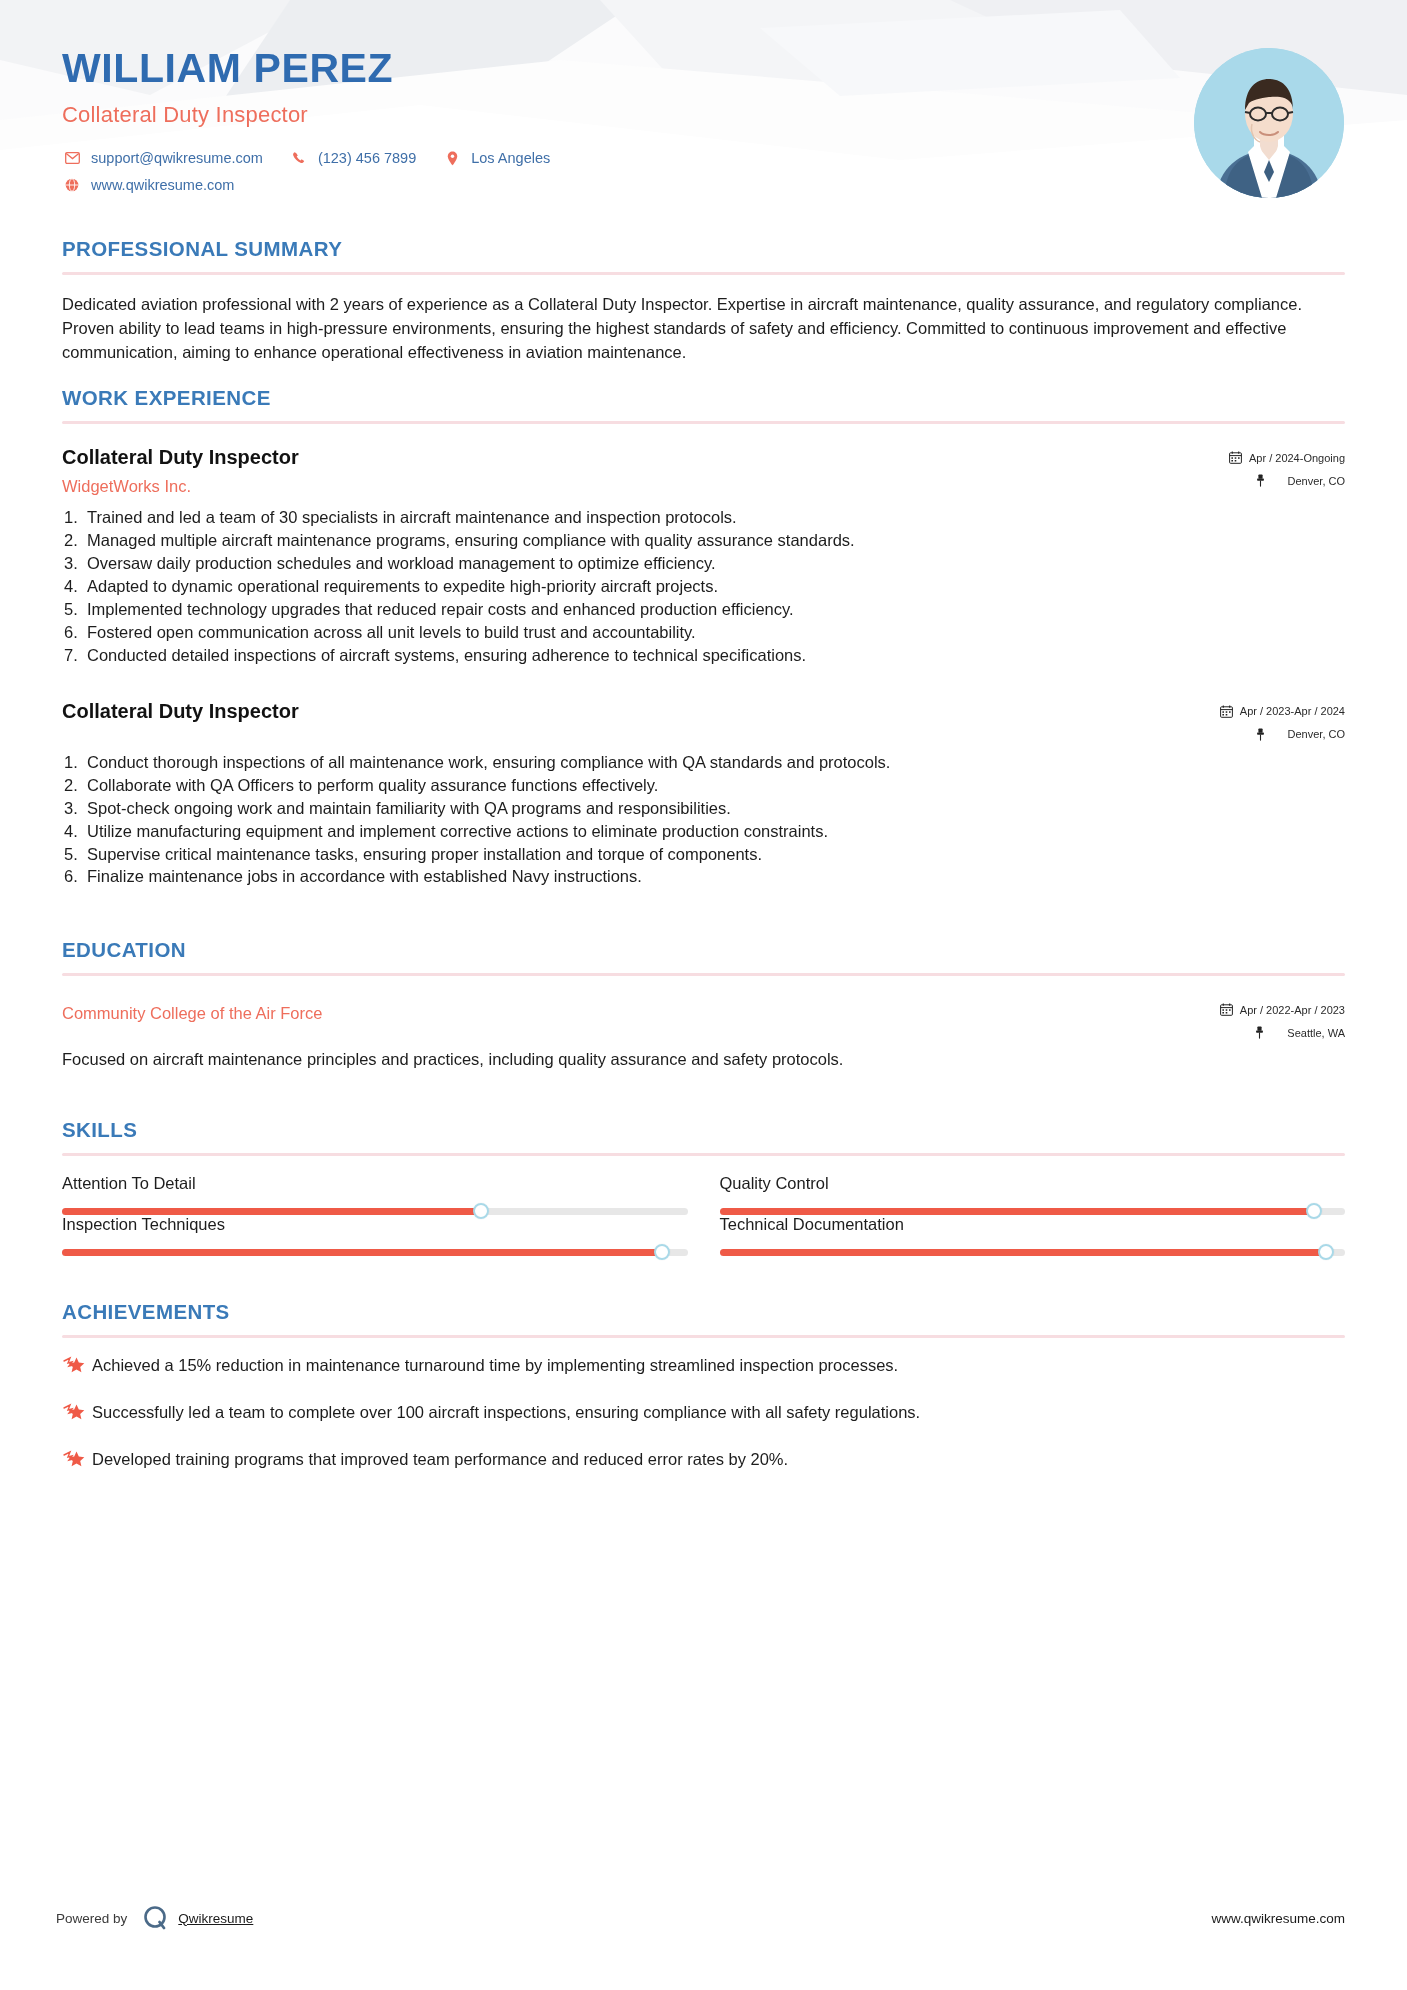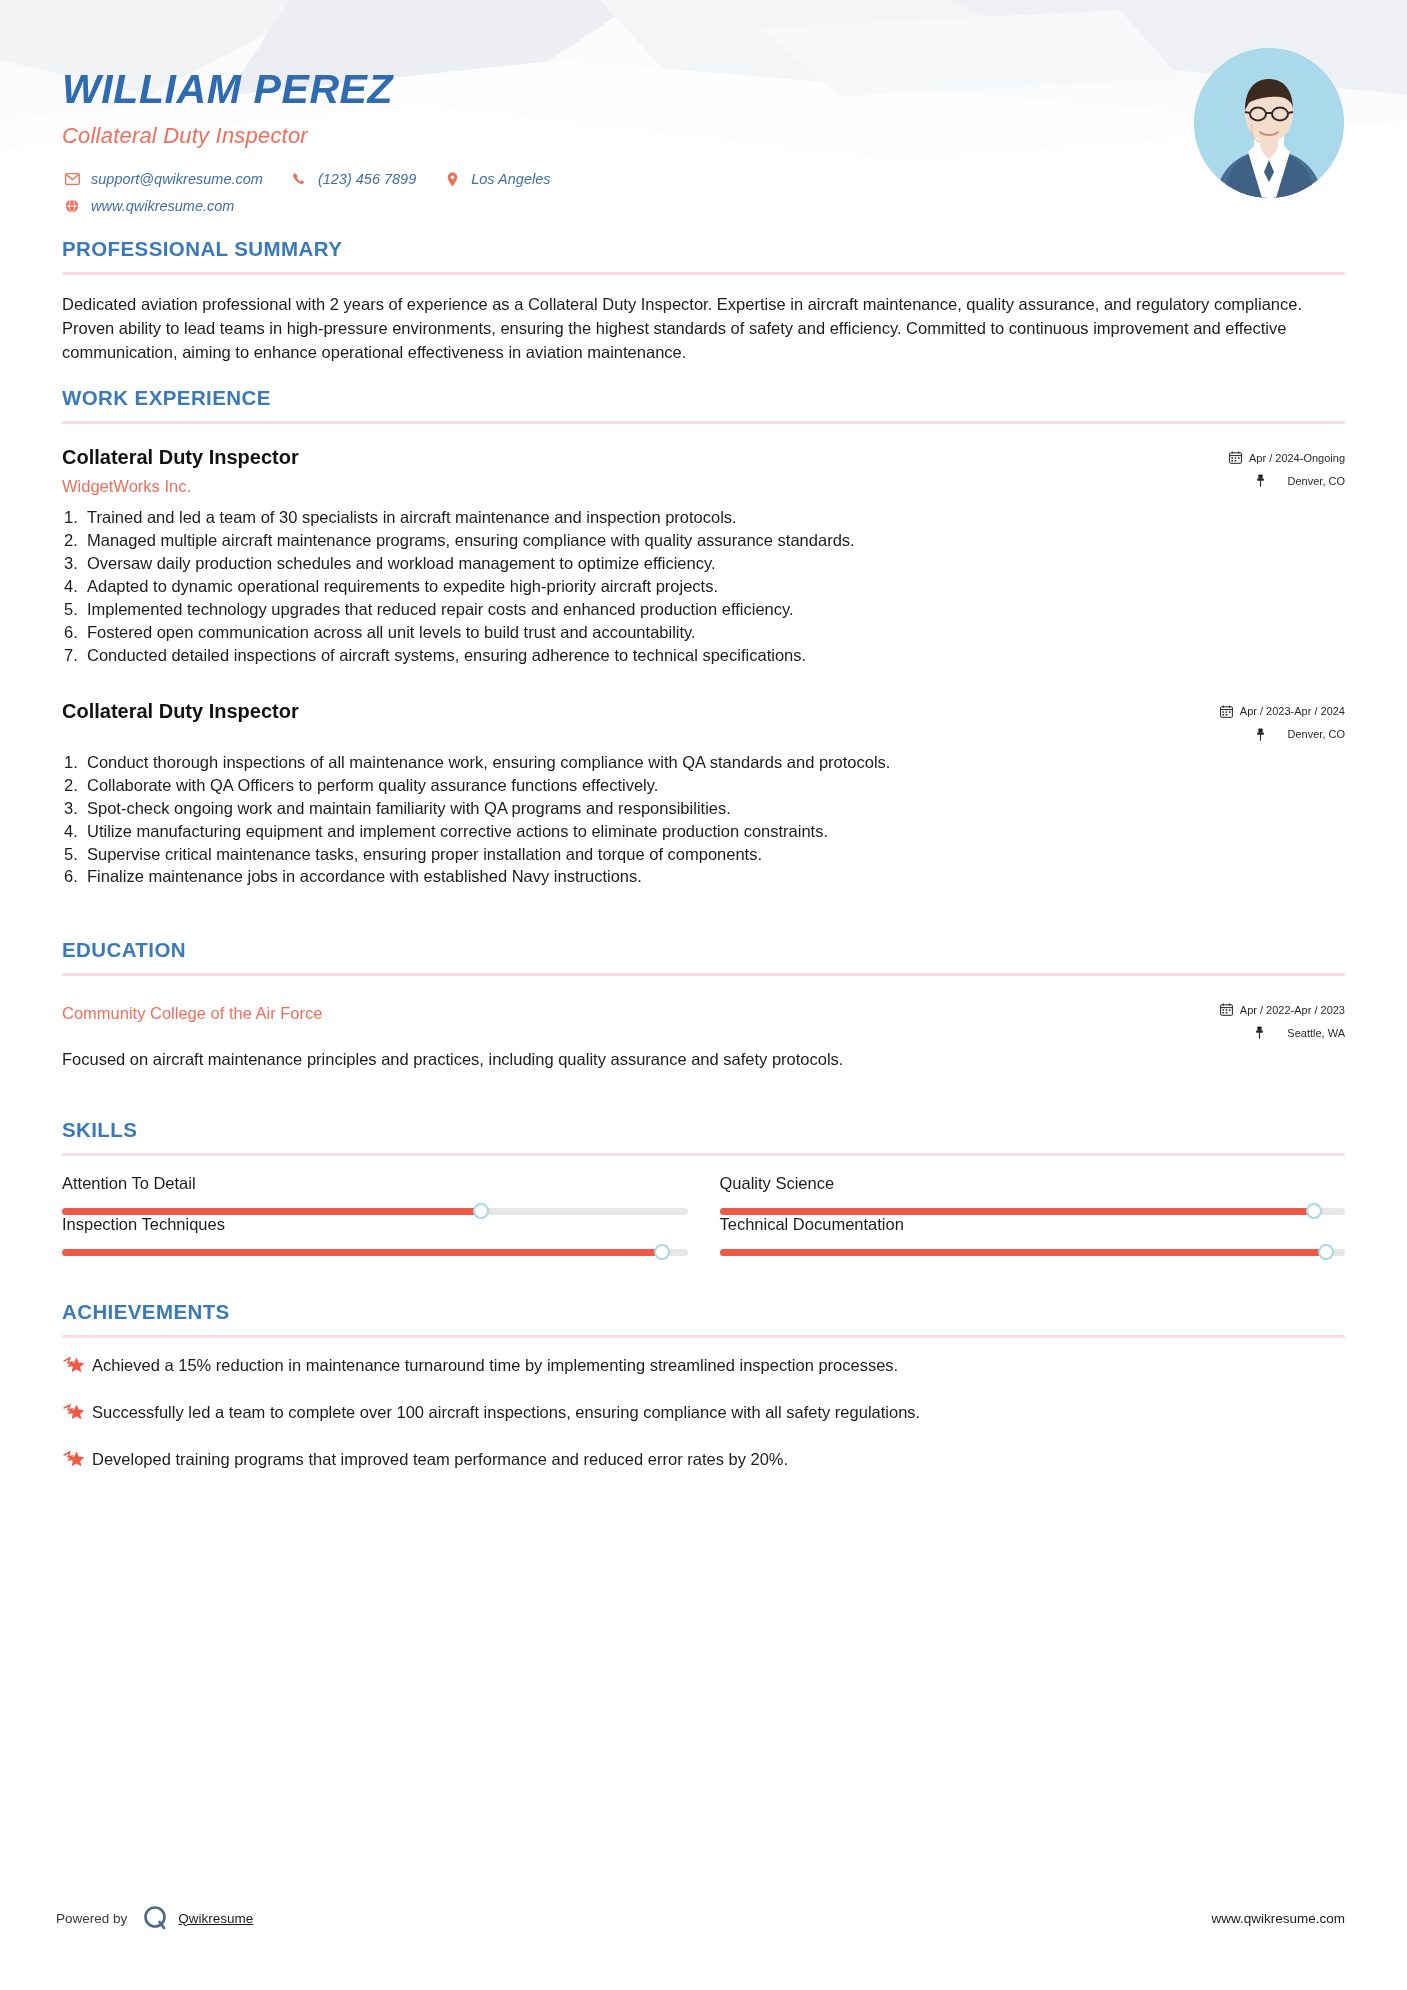--- a/index.html
+++ b/index.html
@@ -19,23 +19,22 @@
   
   .header {
     position:relative;
     height:215px;
     background:#fbfbfc;
     overflow:hidden;
   }
   .header-bg { position:absolute; inset:0; }
   .header-inner {
     position:relative;
-    padding:69px 0 0 62px;
+    padding:48px 0 0 62px;
     z-index:2;
-    font-style:italic;
   }
   .name {
     font-size:41px;
     font-weight:bold;
     letter-spacing:0.6px;
     color:#2f6bb0;
     line-height:1;
   }
   .job-title {
     margin-top:13px;
@@ -504,21 +503,21 @@
 
       <div class="skills-grid">
         <div>
           <div class="skill-name">Attention To Detail</div>
           <div class="skill-track">
             <div class="skill-fill" style="width: 67%;"></div>
             <div class="skill-knob" style="left: 67%;"></div>
           </div>
         </div>
         <div>
-          <div class="skill-name">Quality Science</div>
+          <div class="skill-name">Quality Control</div>
           <div class="skill-track">
             <div class="skill-fill" style="width: 95%;"></div>
             <div class="skill-knob" style="left: 95%;"></div>
           </div>
         </div>
         <div>
           <div class="skill-name">Inspection Techniques</div>
           <div class="skill-track">
             <div class="skill-fill" style="width: 96%;"></div>
             <div class="skill-knob" style="left: 96%;"></div>

